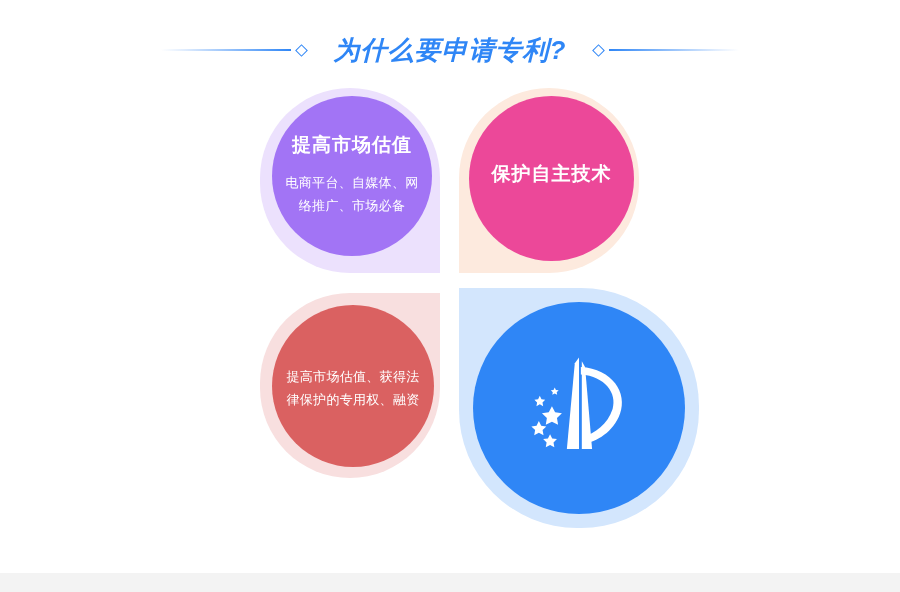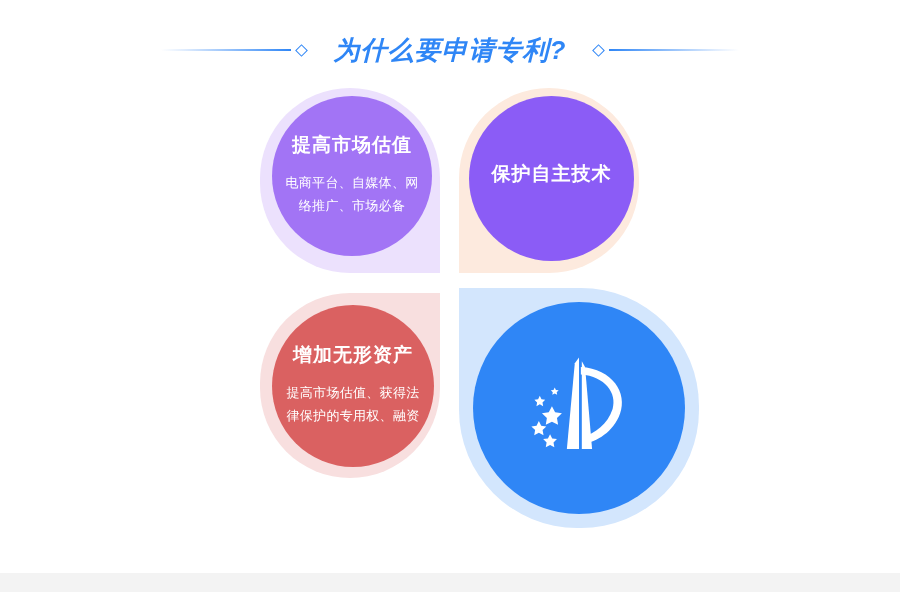--- a/index.html
+++ b/index.html
@@ -193,29 +193,28 @@
     <div class="cell cell-tl">
       <div class="plate" style="background:#ece1fd"></div>
       <div class="disc" style="background:#a274f5">
         <div class="disc-title">提高市场估值</div>
         <div class="disc-desc">电商平台、自媒体、网络推广、市场必备</div>
       </div>
     </div>
 
     <div class="cell cell-tr">
       <div class="plate" style="background:#fdeade"></div>
-      <div class="disc" style="background:#8b5cf6">
+      <div class="disc" style="background:#ec4899">
         <div class="disc-title">保护自主技术</div>
       </div>
     </div>
 
     <div class="cell cell-bl">
       <div class="plate" style="background:#f8dfdf"></div>
       <div class="disc" style="background:#da6161">
-        <div class="disc-title">增加无形资产</div>
         <div class="disc-desc">提高市场估值、获得法律保护的专用权、融资</div>
       </div>
     </div>
 
     <div class="cell cell-br">
       <div class="plate" style="background:#d3e6fd"></div>
       <div class="brand-disc" style="background:#2f86f6">
         <svg class="brand-logo" viewBox="0 0 120 120">
 
           <path d="M62 16 C96 18 112 44 104 66 C97 86 79 96 64 99 L64 91 C77 87 91 77 96 61 C101 44 88 26 62 24 Z" fill="#ffffff"></path>

